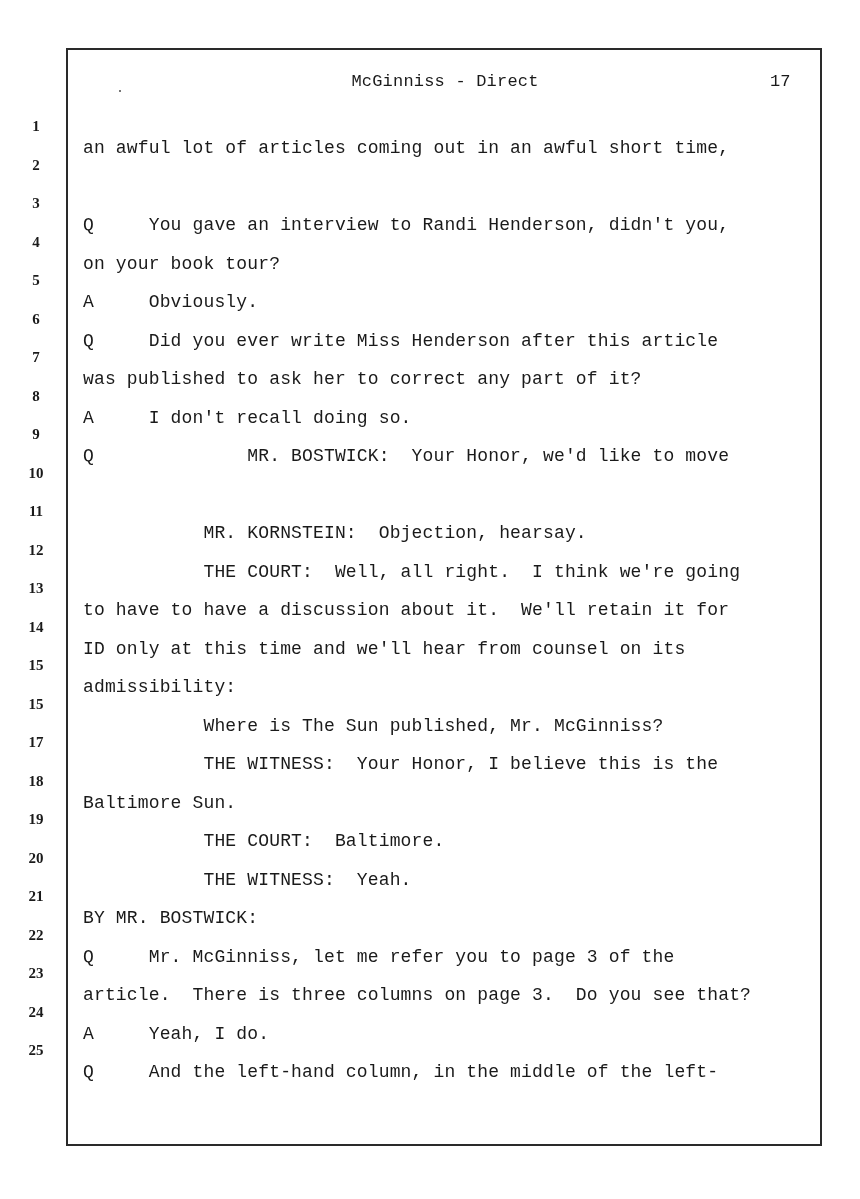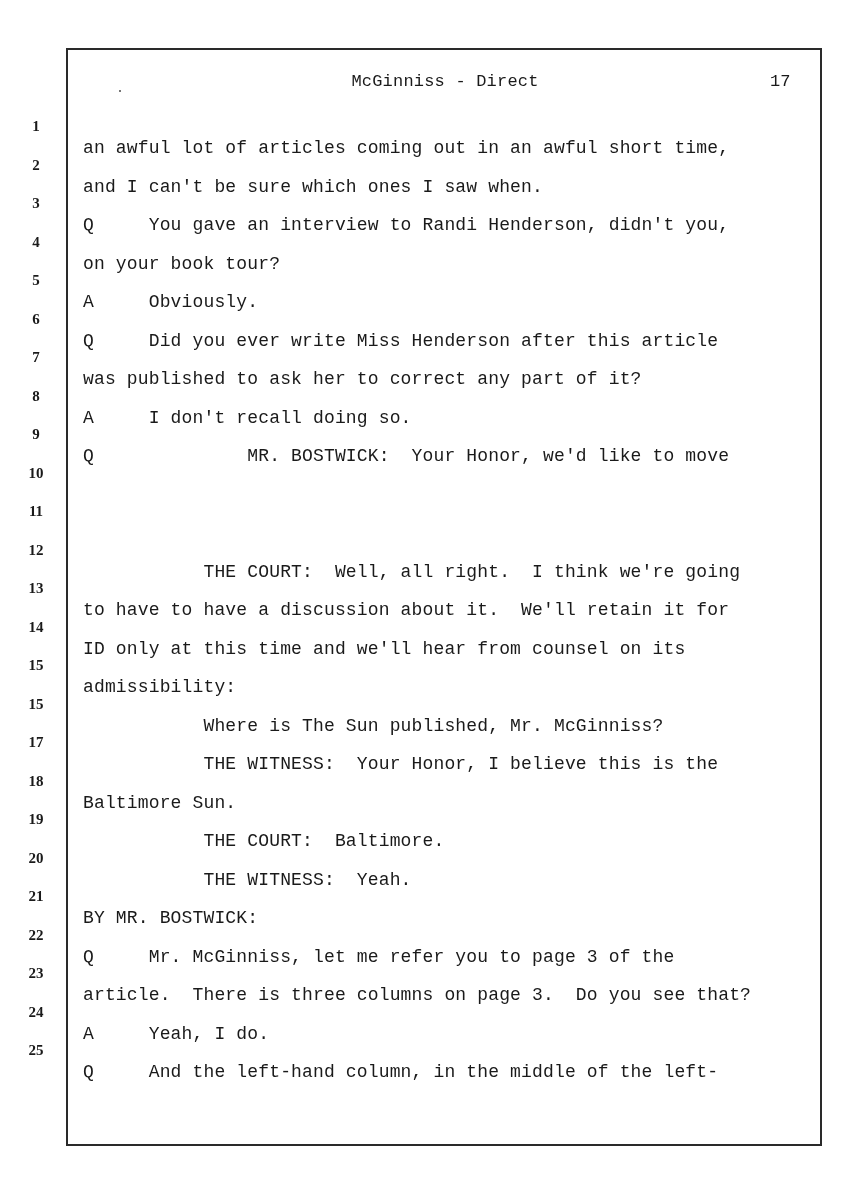--- a/index.html
+++ b/index.html
@@ -27,21 +27,20 @@
 <div class="header-title"><span>McGinniss - Direct</span></div>
 <div class="page-num">17</div>
 
 <div>
   <div class="line" style="top:115px">
       <span class="ln">1</span>
       <span class="txt">an awful lot of articles coming out in an awful short time,</span>
     </div>
   <div class="line" style="top:154px">
       <span class="ln">2</span>
-      <span class="txt">and I can't be sure which ones I saw when.</span>
     </div>
   <div class="line" style="top:192px">
       <span class="ln">3</span>
       <span class="txt">Q     You gave an interview to Randi Henderson, didn't you,</span>
     </div>
   <div class="line" style="top:231px">
       <span class="ln">4</span>
       <span class="txt">on your book tour?</span>
     </div>
   <div class="line" style="top:269px">
@@ -62,20 +61,21 @@
     </div>
   <div class="line" style="top:423px">
       <span class="ln">9</span>
       <span class="txt">Q              MR. BOSTWICK:  Your Honor, we'd like to move</span>
     </div>
   <div class="line" style="top:462px">
       <span class="ln">10</span>
     </div>
   <div class="line" style="top:500px">
       <span class="ln">11</span>
+      <span class="txt">           MR. KORNSTEIN:  Objection, hearsay.</span>
     </div>
   <div class="line" style="top:539px">
       <span class="ln">12</span>
       <span class="txt">           THE COURT:  Well, all right.  I think we're going</span>
     </div>
   <div class="line" style="top:577px">
       <span class="ln">13</span>
       <span class="txt">to have to have a discussion about it.  We'll retain it for</span>
     </div>
   <div class="line" style="top:616px">

